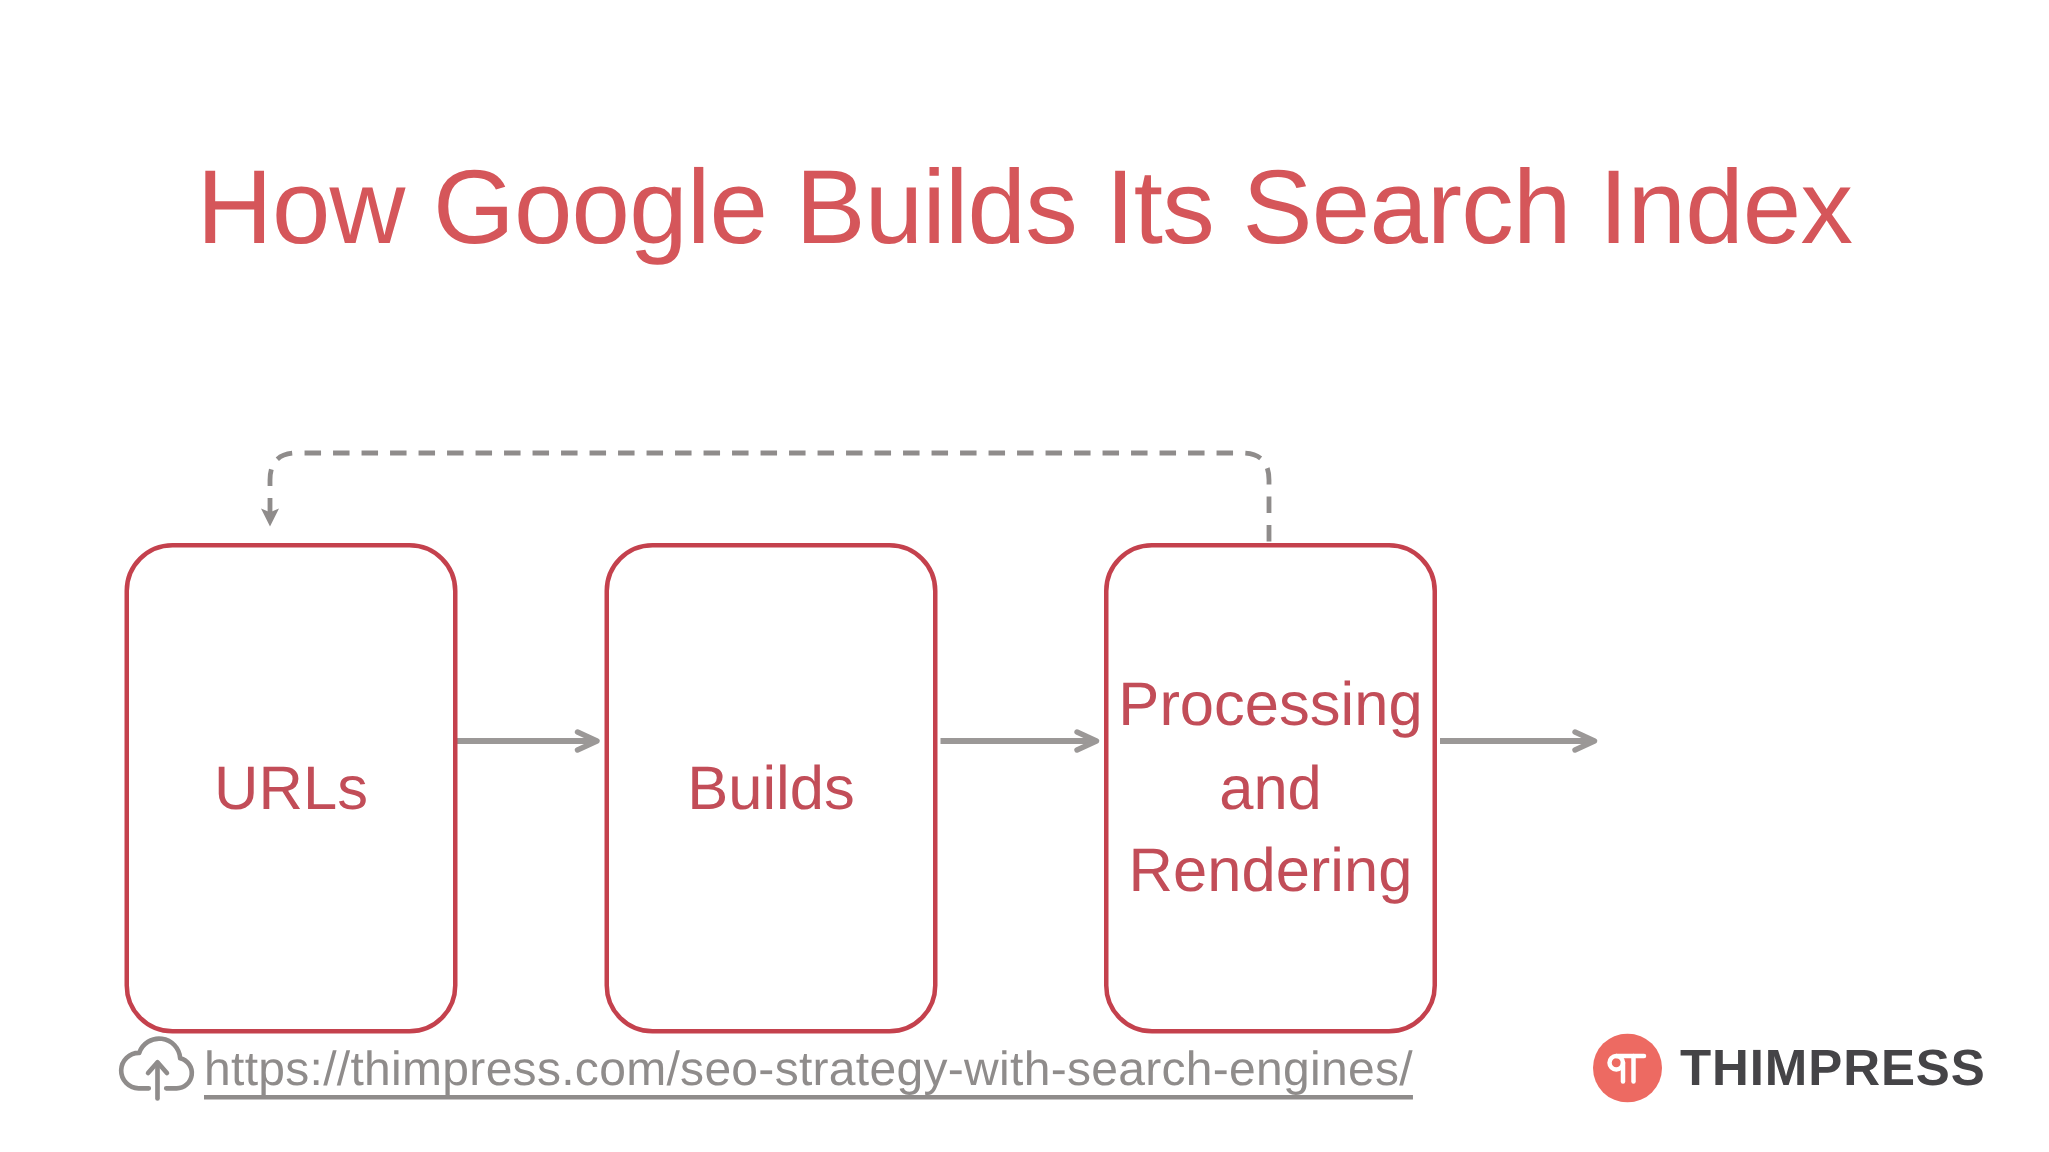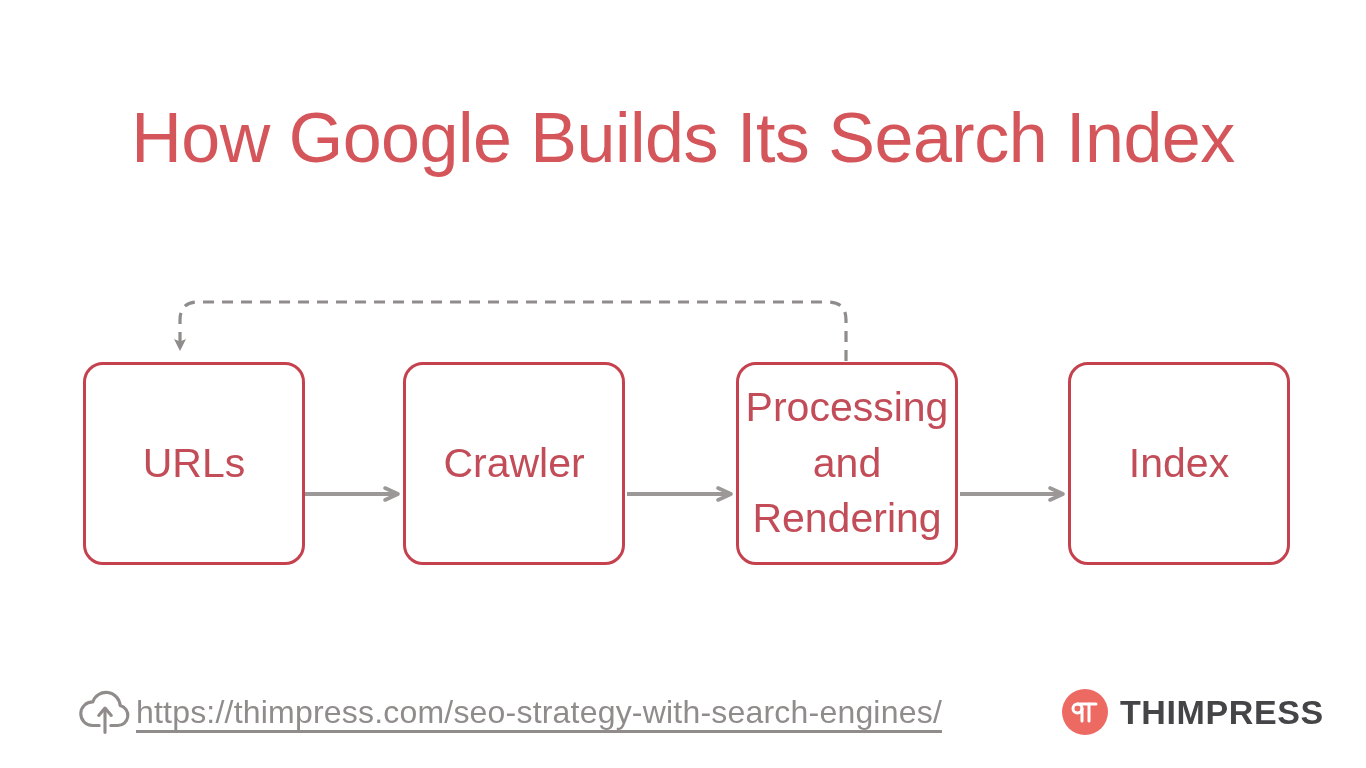--- a/index.html
+++ b/index.html
@@ -56,23 +56,23 @@
     stroke-linecap:round;
     stroke-linejoin:round;
   }
   .ah-triangle{
     fill:var(--dashed-gray,#8f8c8b);
     stroke:none;
   }
   .node{
     position:absolute;
     top:362px;
-    width:222px;height:203px;
+    width:222px;height:327px;
     border:3px solid var(--node-border-red,#c4414d);
-    border-radius:20px;
+    border-radius:32px;
     background:var(--background,#fff);
     display:flex;align-items:center;justify-content:center;
     text-align:center;
     color:var(--node-text-red,#c24d58);
     font-size:41px;
     line-height:1.36;
   }
   .node span{display:block;width:100%;padding:0 6px;}
   .node-urls{left:83px;}
   .node-crawler{left:403px;}
@@ -143,27 +143,24 @@
 
     <line class="solid-arrow" x1="960" y1="494" x2="1062" y2="494" marker-end="url(#ah-chev)"></line>
 
     <path class="dashed-arrow" d="M846,361 L846,320 Q846,302 828,302 L198,302 Q180,302 180,320 L180,350" marker-end="url(#ah-tri)"></path>
   </svg>
 
   <div class="node node-urls">
     <span>URLs</span>
   </div>
   <div class="node node-crawler">
-    <span>Crawler</span>
+    <span>Builds</span>
   </div>
   <div class="node node-processing">
     <span>Processing and Rendering</span>
-  </div>
-  <div class="node node-index">
-    <span>Index</span>
   </div>
 
   <div class="footer-left">
     <svg class="cloud-icon" width="62" height="62" viewBox="0 0 64 64" xmlns="http://www.w3.org/2000/svg" aria-hidden="true">
       <path d="M38,46 H45 a10.5,10.5 0 0 0 2.6,-20.7 A14.5,14.5 0 0 0 19.4,21.6 A10,10 0 0 0 19,46 H26"></path>
       <path d="M32,53 V29"></path>
       <path d="M25.5,35.5 L32,28 L38.5,35.5"></path>
     </svg>
     <a class="source-link">https://thimpress.com/seo-strategy-with-search-engines/</a>
   </div>

